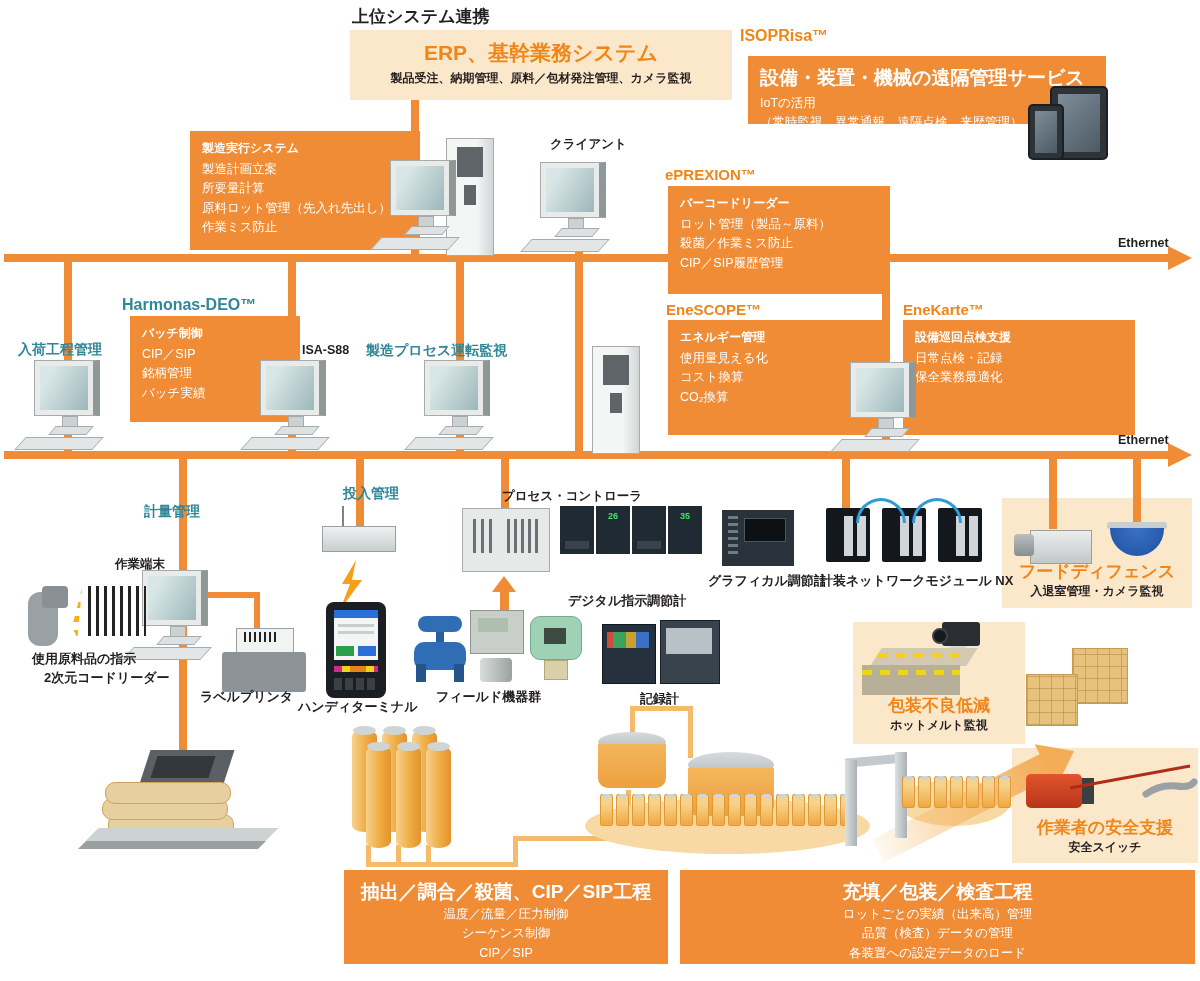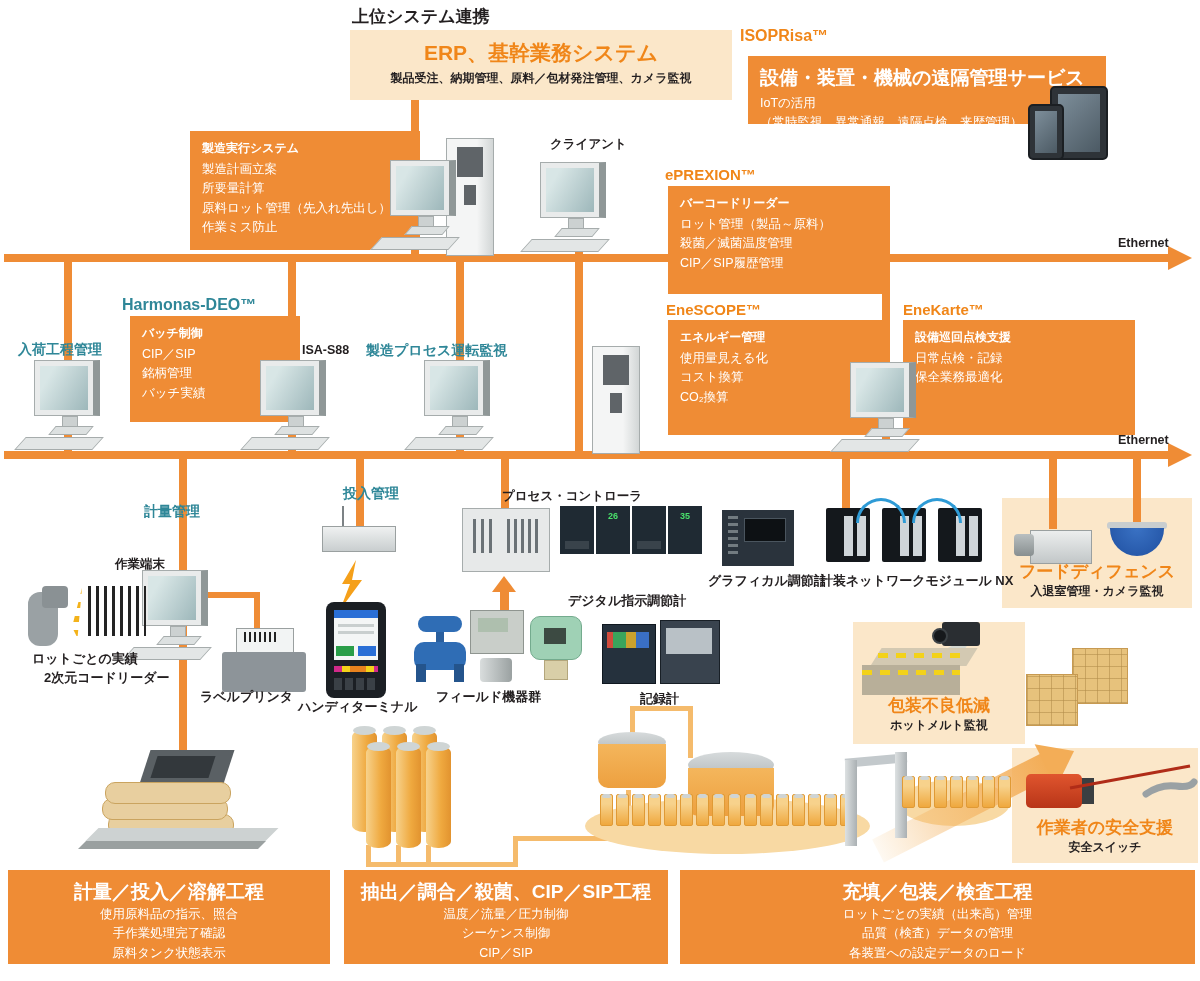--- a/index.html
+++ b/index.html
@@ -226,21 +226,21 @@
       <div class="base"></div>
       <div class="mon">
         <div class="scr"></div>
       </div>
   </div>
 
   <div class="brand" style="left:665px;top:166px;">ePREXION™</div>
   <div class="obox" style="left:668px;top:186px;width:222px;height:108px;">
     <div class="t">バーコードリーダー</div>
     <div class="ln">ロット管理（製品～原料）</div>
-    <div class="ln">殺菌／滅菌温度管理</div>
+    <div class="ln">殺菌／作業ミス防止</div>
     <div class="ln">CIP／SIP履歴管理</div>
   </div>
 
   <div class="h" style="left:4px;top:254px;width:1166px;height:8px;"></div>
   <div class="arrowR" style="left:1168px;top:246px;"></div>
   <div class="eth" style="left:1118px;top:236px;">Ethernet</div>
 
   <div class="v" style="left:64px;top:262px;width:8px;height:190px;"></div>
   <div class="v" style="left:288px;top:262px;width:8px;height:190px;"></div>
   <div class="v" style="left:456px;top:262px;width:8px;height:190px;"></div>
@@ -327,21 +327,21 @@
   </div>
   <div class="h" style="left:200px;top:592px;width:60px;height:6px;"></div>
   <div class="v" style="left:254px;top:592px;width:6px;height:42px;"></div>
 
   <div class="scan" style="left:28px;top:586px;">
     <div class="grip"></div>
       <div class="head"></div>
       <div class="beam"></div>
       <div class="code"></div>
   </div>
-  <div class="blabel" style="left:32px;top:650px;font-size:13px;">ロットごとの実績</div>
+  <div class="blabel" style="left:32px;top:650px;font-size:13px;">使用原料品の指示</div>
   <div class="blabel" style="left:44px;top:669px;font-size:13px;">2次元コードリーダー</div>
 
   <div class="printer" style="left:222px;top:628px;">
     <div class="top"></div>
       <div class="code"></div>
       <div class="body"></div>
   </div>
   <div class="blabel" style="left:200px;top:688px;font-size:13px;">ラベルプリンタ</div>
 
   <div class="scale" style="left:92px;top:750px;">
@@ -557,26 +557,20 @@
   <div class="bottles" style="left:902px;top:776px;">
     <i class="bt"></i>
       <i class="bt"></i>
       <i class="bt"></i>
       <i class="bt"></i>
       <i class="bt"></i>
       <i class="bt"></i>
       <i class="bt"></i>
   </div>
 
-  <div class="pbox" style="left:8px;top:870px;width:322px;height:94px;">
-    <div class="t">計量／投入／溶解工程</div>
-    <div class="ln">使用原料品の指示、照合</div>
-    <div class="ln">手作業処理完了確認</div>
-    <div class="ln">原料タンク状態表示</div>
-  </div>
   <div class="pbox" style="left:344px;top:870px;width:324px;height:94px;">
     <div class="t">抽出／調合／殺菌、CIP／SIP工程</div>
     <div class="ln">温度／流量／圧力制御</div>
     <div class="ln">シーケンス制御</div>
     <div class="ln">CIP／SIP</div>
   </div>
   <div class="pbox" style="left:680px;top:870px;width:515px;height:94px;">
     <div class="t">充填／包装／検査工程</div>
     <div class="ln">ロットごとの実績（出来高）管理</div>
     <div class="ln">品質（検査）データの管理</div>

